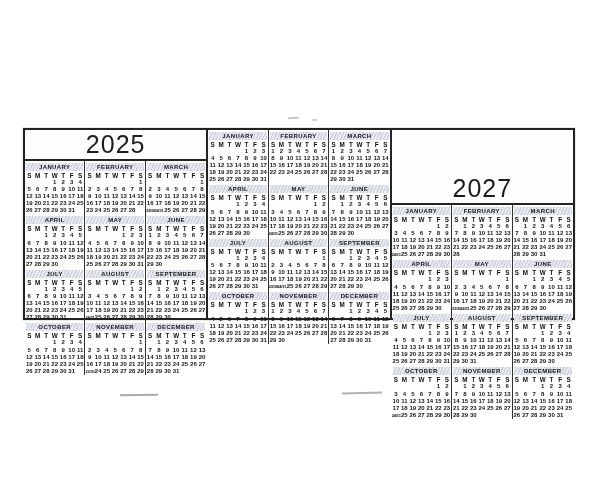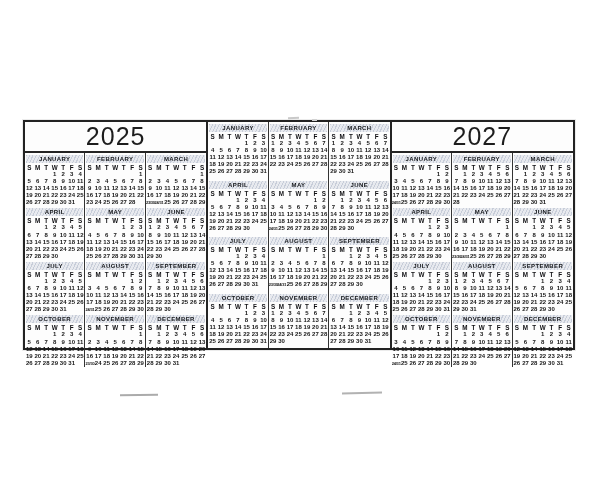--- a/index.html
+++ b/index.html
@@ -1,22 +1,22 @@
 <!DOCTYPE html>
 <html><head>
 <meta charset="utf-8">
 <style>
   html,body{margin:0;padding:0;background:#ffffff;}
   .sheet{position:relative;width:600px;height:500px;background:#ffffff;overflow:hidden;
          font-family:"Liberation Sans",sans-serif;}
-  .calendar-box{position:absolute;left:23px;top:120px;width:552px;height:230px;
+  .calendar-box{position:absolute;left:23px;top:128px;width:552px;height:192px;
                 box-sizing:border-box;border:2px solid #222222;background:#fdfdfd;
                 display:flex;box-shadow:0 0 0 1px #9a9a9a33;}
   .year-col{flex:1 1 0;min-width:0;display:flex;flex-direction:column;border-right:2px solid #242424;}
-  .year-col:last-child{border-right:none;}
+  .year-col:last-child{border-right:none;margin-top:44px;}
   .year-head{height:29px;line-height:29px;border-bottom:2px solid #242424;text-align:center;
              font-size:25px;color:#1d1d1d;letter-spacing:1px;}
   .months{flex:1 1 0;display:grid;grid-template-columns:repeat(3,1fr);grid-template-rows:repeat(4,1fr);}
   .month{min-width:0;overflow:hidden;border-right:1px solid #333333;padding-top:1px;box-sizing:border-box;}
   .month:nth-child(3n){border-right:none;}
   .mband{height:8px;margin:1px 1px 0 1px;
          background:repeating-linear-gradient(115deg,#c7cdd9 0px,#c7cdd9 1px,#e8eaef 1px,#e8eaef 3px);
          font-size:6px;line-height:8.5px;font-weight:bold;text-align:center;
          letter-spacing:0.4px;color:#14161a;overflow:hidden;white-space:nowrap;}
   .dow{display:flex;height:8px;font-size:6.3px;font-weight:bold;line-height:9px;color:#0f0f12;}

